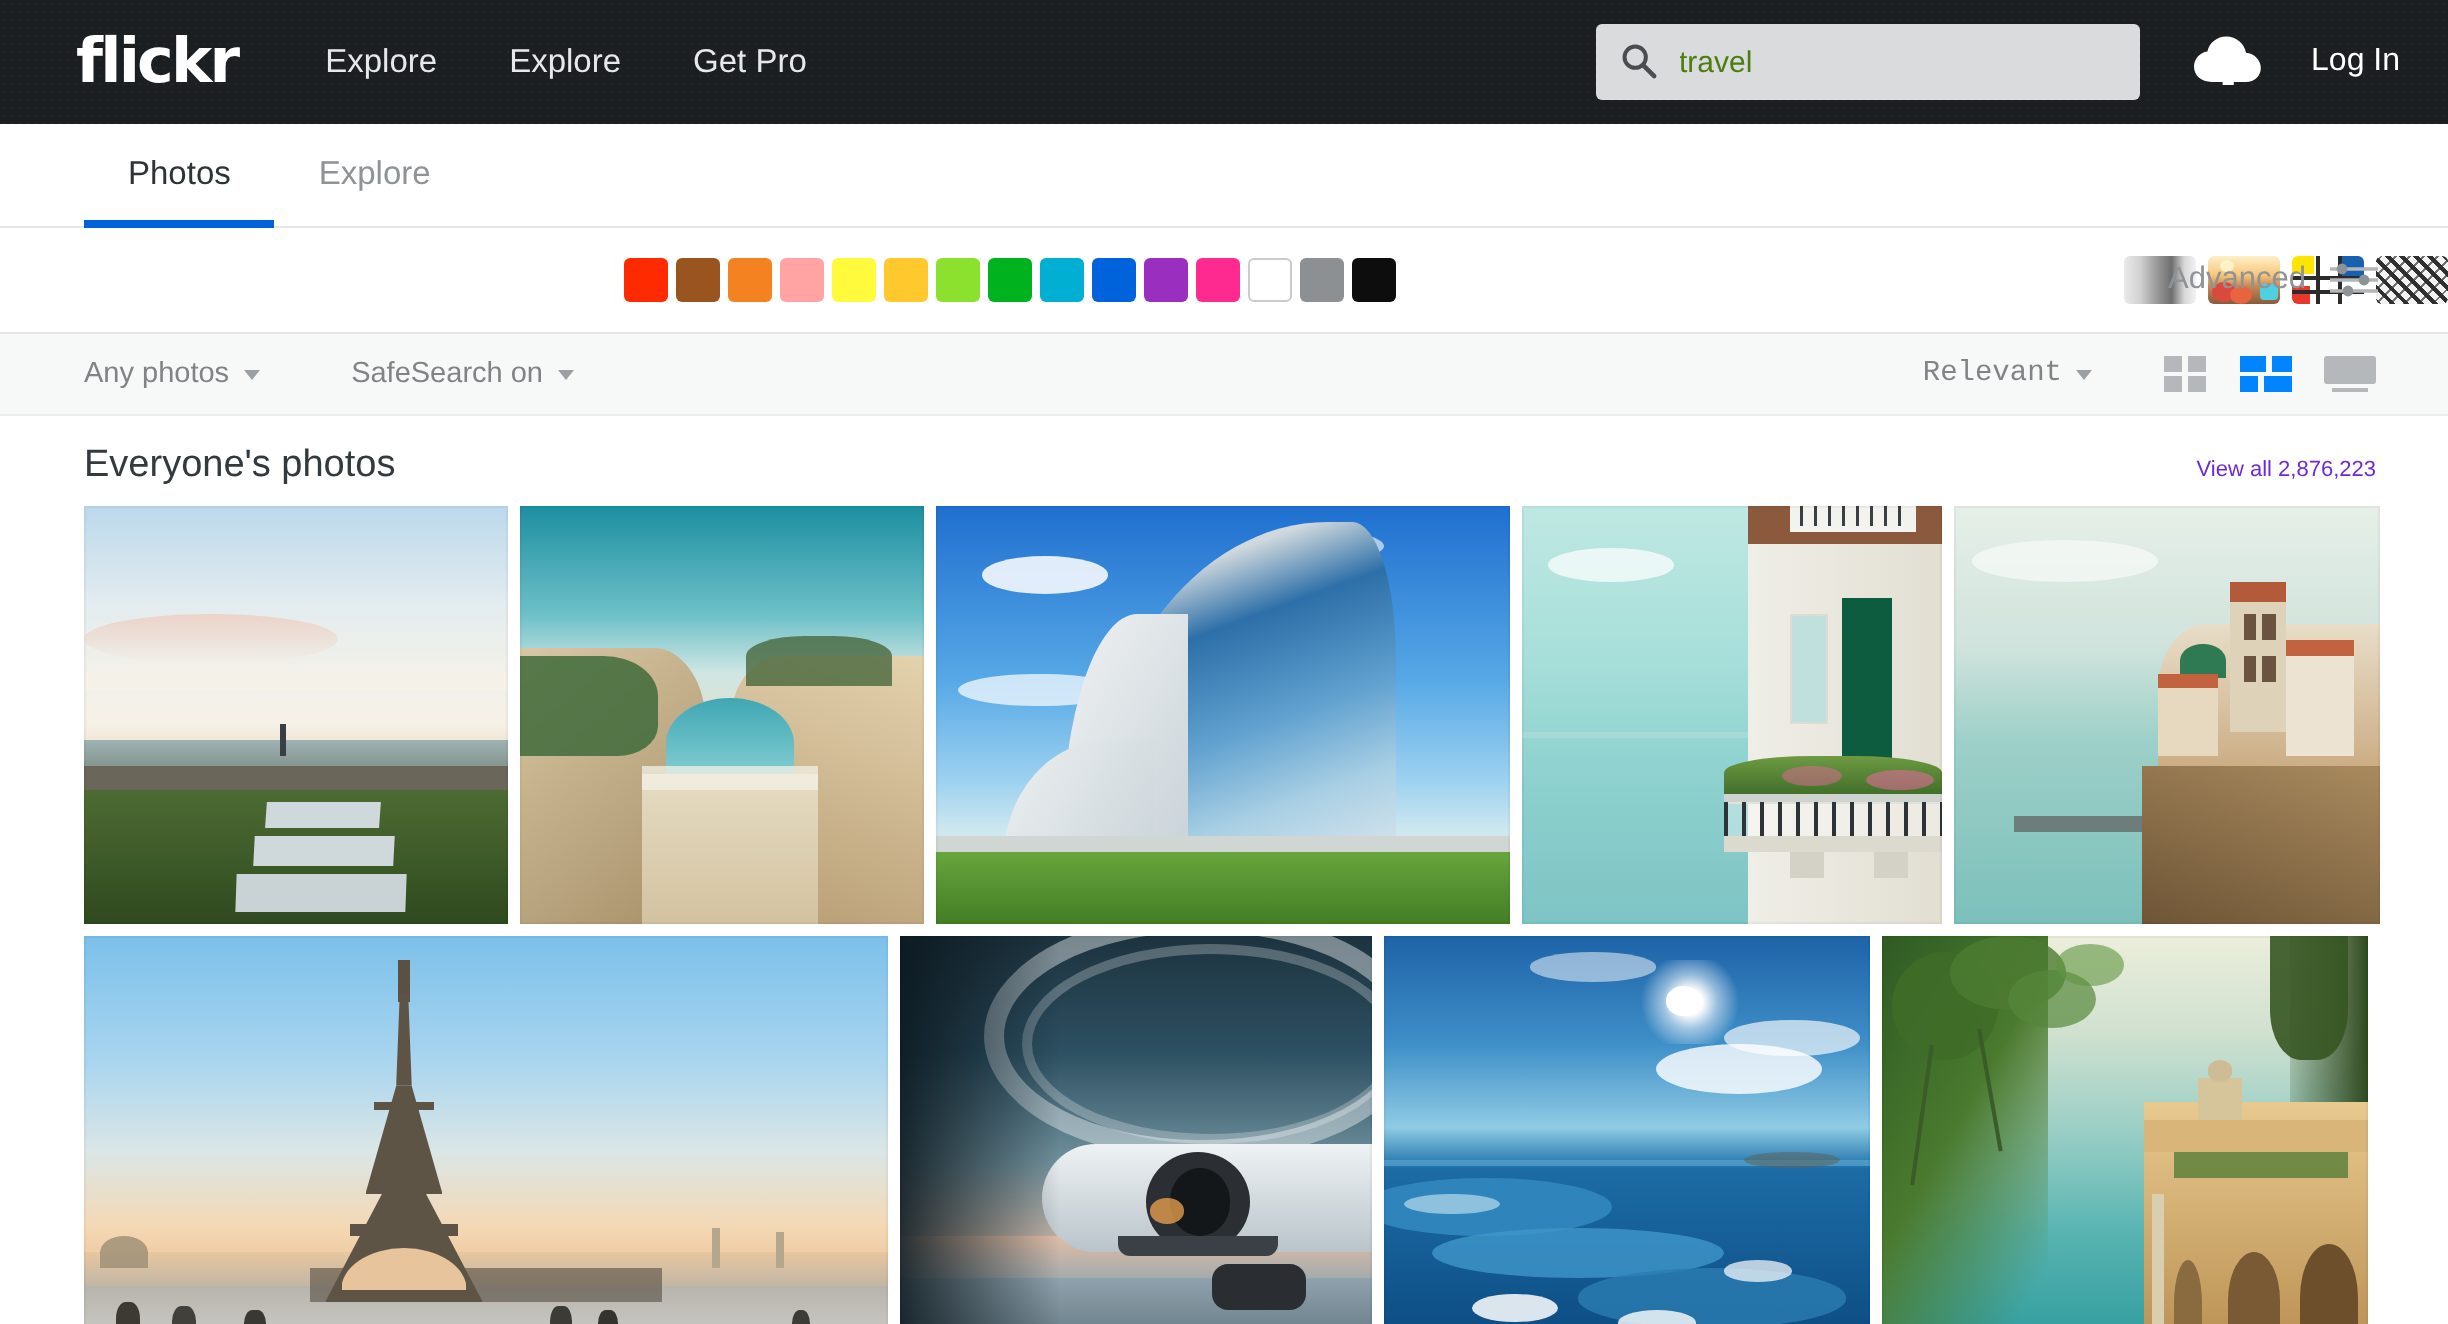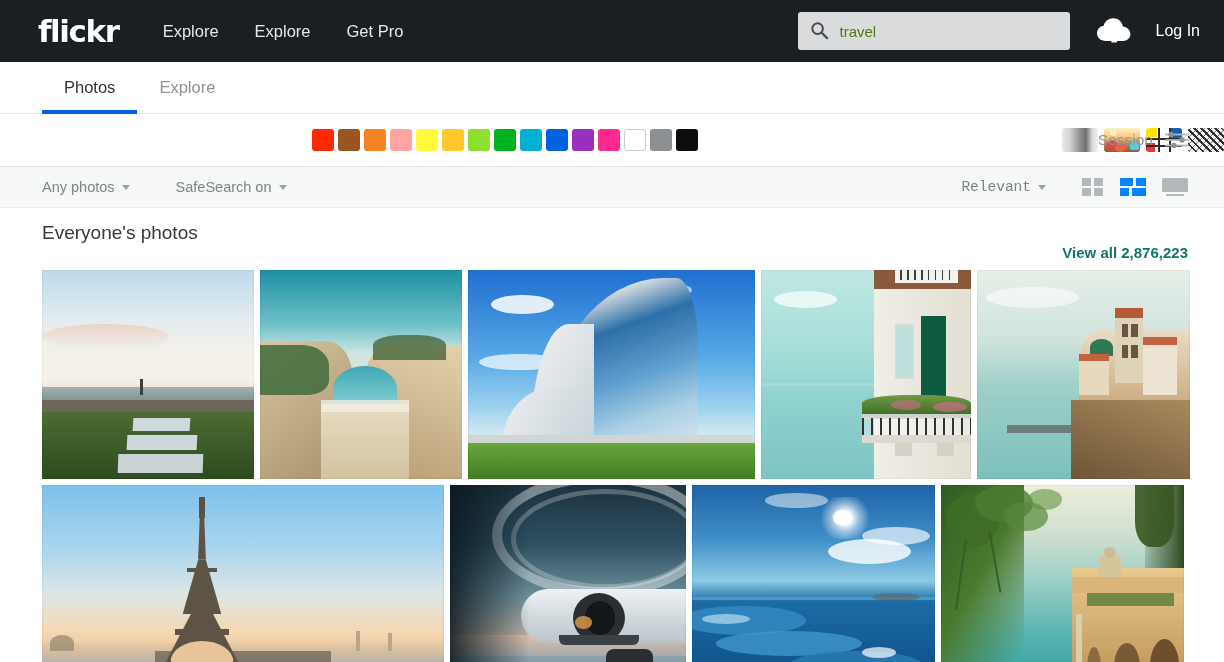--- a/index.html
+++ b/index.html
@@ -185,29 +185,27 @@
     display: flex; align-items: center; gap: 22px;
   }
   .view-icons { display: flex; align-items: center; gap: 16px; }
   .view-icon { cursor: pointer; }
 
   
   .results-head {
     display: flex; align-items: baseline;
     padding: 14px 36px 9px 42px;
     background: #fff;
-    flex-direction: column;
   }
   .results-title { font-size: 19px; color: #333a3d; font-weight: normal; margin: 0; }
   .view-all {
     margin-left: auto;
-    font-size: 15px; color: #0f766e;
+    font-size: 11px; color: #6d28d9;
     text-decoration: none; cursor: pointer;
     white-space: nowrap;
-    font-weight: bold;
   }
 
   
   .photo-grid {
     padding: 0 42px 0 42px;
     background: #fff;
   }
   .photo-row { display: flex; gap: 6px; margin-bottom: 6px; }
   .photo {
     position: relative;
@@ -305,21 +303,21 @@
       <div class="lyr" style="left:12px;top:0;width:2px;height:24px;background:#2b2b2b;"></div>
       <div class="lyr" style="left:23px;top:0;width:2px;height:24px;background:#2b2b2b;"></div>
     </div>
 
     <div class="style-chip" style="background:#f2f2f2;">
       <div class="ph-inner" style="background:repeating-linear-gradient(45deg,#2f2f2f 0 2px,transparent 2px 5px),repeating-linear-gradient(-45deg,#6f6f6f 0 1px,transparent 1px 5px);"></div>
     </div>
   </div>
 
   <div class="advanced">
-    <span class="advanced-label">Session</span>
+    <span class="advanced-label">Advanced</span>
     <svg class="sliders-icon" viewBox="0 0 26 18">
       <line x1="1" y1="3.5" x2="25" y2="3.5" stroke="#b2b6b9" stroke-width="1.8"></line>
       <line x1="1" y1="9" x2="25" y2="9" stroke="#b2b6b9" stroke-width="1.8"></line>
       <line x1="1" y1="14.5" x2="25" y2="14.5" stroke="#b2b6b9" stroke-width="1.8"></line>
       <circle cx="7" cy="3.5" r="2.7" fill="#8d9296"></circle>
       <circle cx="18" cy="9" r="2.7" fill="#8d9296"></circle>
       <circle cx="10" cy="14.5" r="2.7" fill="#8d9296"></circle>
     </svg>
   </div>
 </div>

